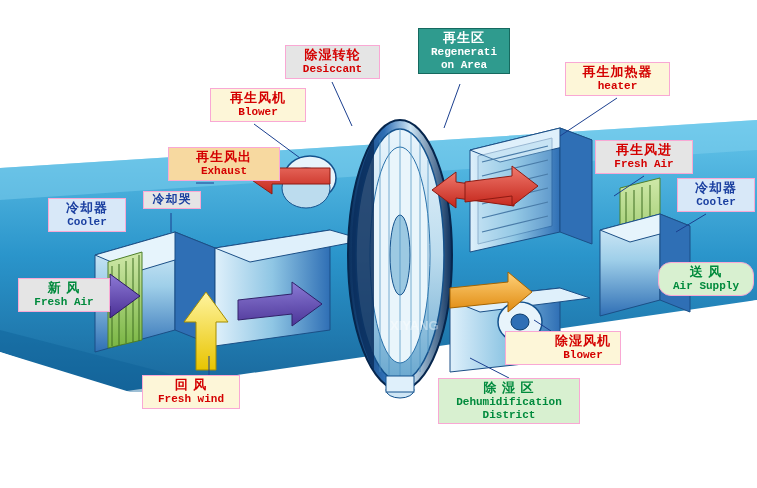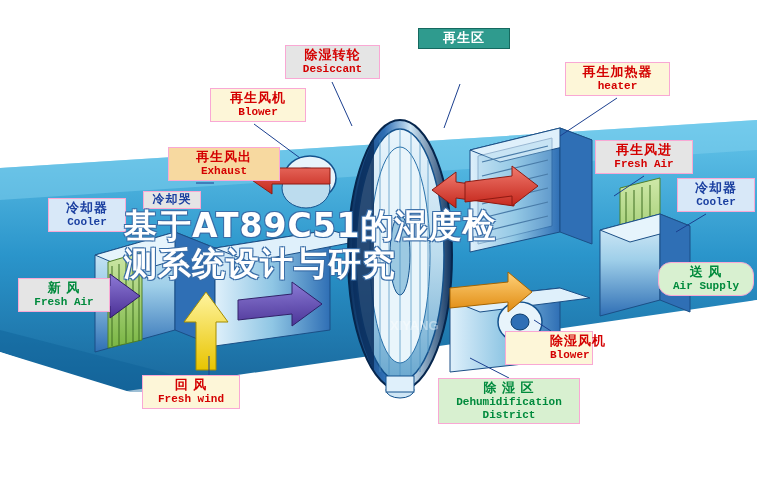--- a/index.html
+++ b/index.html
@@ -208,20 +208,22 @@
     <text x="390" y="330" fill="rgba(255,255,255,0.4)" font-size="13" font-weight="bold" font-family="Liberation Sans, sans-serif">XIYANG</text>
   </svg>
 
   <div class="lbl white red" style="left:285px;top:45px;width:95px;">
     <span class="cn" style="font-size:13px;">除湿转轮</span>
     <span class="en" style="font-size:11px;">Desiccant</span>
   </div>
 
   <div class="lbl teal" style="left:418px;top:28px;width:92px;">
     <span class="cn" style="font-size:13px;">再生区</span>
+    <span class="en" style="font-size:11px;white-space:pre-line;">Regenerati
+on Area</span>
   </div>
 
   <div class="lbl paleyellow red" style="left:210px;top:88px;width:96px;">
     <span class="cn" style="font-size:13px;">再生风机</span>
     <span class="en" style="font-size:11px;">Blower</span>
   </div>
 
   <div class="lbl paleyellow red" style="left:565px;top:62px;width:105px;">
     <span class="cn" style="font-size:13px;">再生加热器</span>
     <span class="en" style="font-size:11px;">heater</span>
@@ -254,34 +256,30 @@
   <div class="lbl white green" style="left:18px;top:278px;width:92px;">
     <span class="cn" style="font-size:13px;">新  风</span>
     <span class="en" style="font-size:11px;">Fresh Air</span>
   </div>
 
   <div class="lbl palegreen green" style="left:658px;top:262px;width:96px;border-radius:13px;">
     <span class="cn" style="font-size:13px;">送  风</span>
     <span class="en" style="font-size:11px;">Air Supply</span>
   </div>
 
-  <div class="lbl paleyellow red" style="left:505px;top:331px;width:88px;padding-left:44px;">
+  <div class="lbl paleyellow red" style="left:505px;top:331px;width:116px;padding-left:44px;">
     <span class="cn" style="font-size:13px;">除湿风机</span>
     <span class="en" style="font-size:11px;">Blower</span>
   </div>
 
   <div class="lbl paleyellow red" style="left:142px;top:375px;width:98px;">
     <span class="cn" style="font-size:13px;">回  风</span>
     <span class="en" style="font-size:11px;">Fresh wind</span>
   </div>
 
   <div class="lbl palegreen green" style="left:438px;top:378px;width:142px;">
     <span class="cn" style="font-size:13px;">除 湿 区</span>
     <span class="en" style="font-size:11px;white-space:pre-line;">Dehumidification
 District</span>
   </div>
 
-  <div id="overlay-title">
-    <div>基于AT89C51的湿度检</div>
-    <div>测系统设计与研究</div>
-  </div>
 
 </div>
 
 </body></html>

